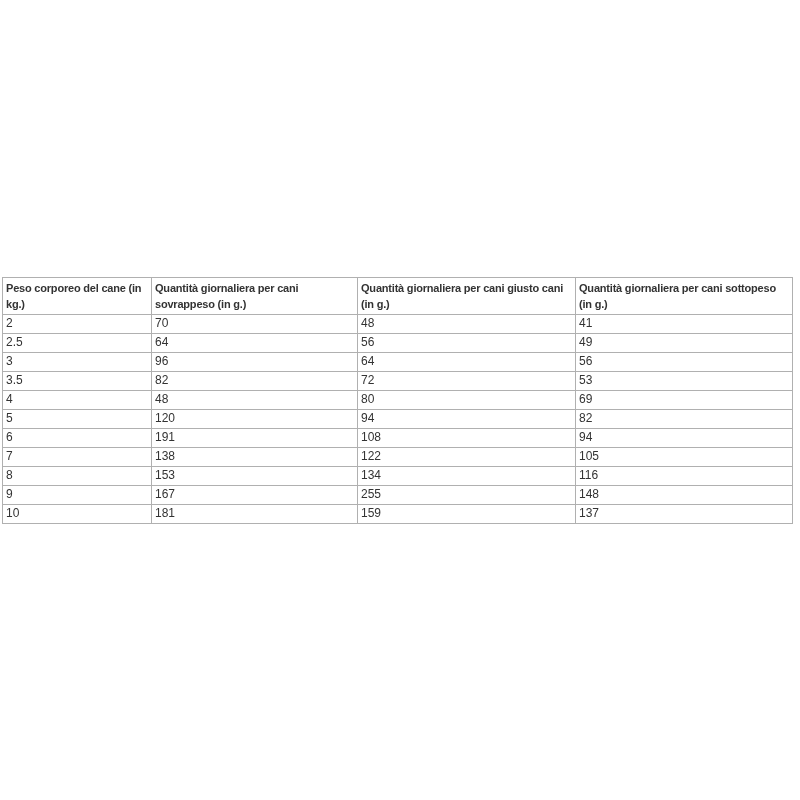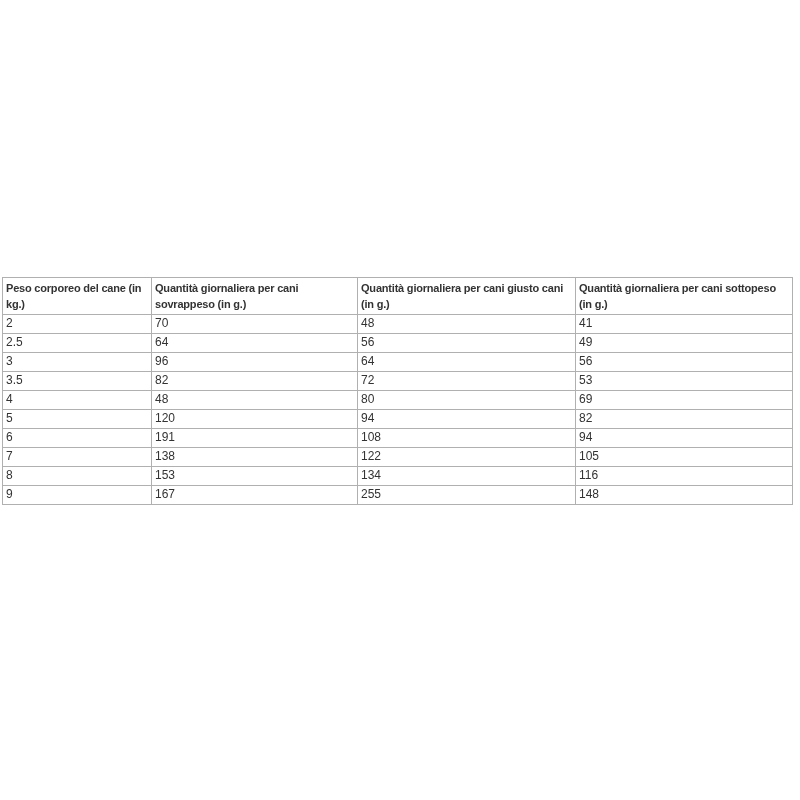--- a/index.html
+++ b/index.html
@@ -122,15 +122,21 @@
           <td>153</td>
           <td>134</td>
           <td>116</td>
         </tr>
         <tr>
           <td>9</td>
           <td>167</td>
           <td>255</td>
           <td>148</td>
         </tr>
+        <tr>
+          <td>10</td>
+          <td>181</td>
+          <td>159</td>
+          <td>137</td>
+        </tr>
       </tbody>
   </table>
 </div>
 
 </body></html>

